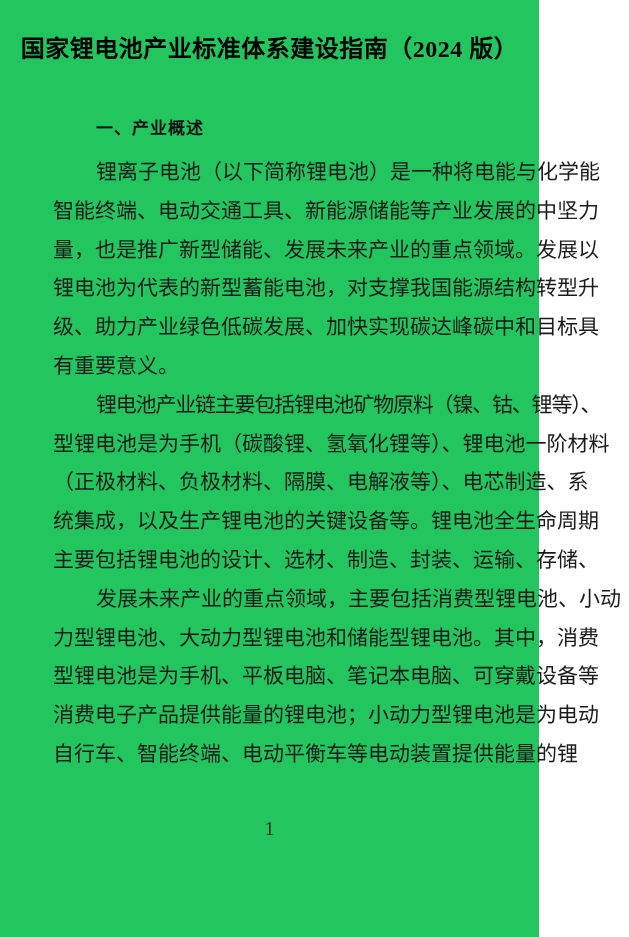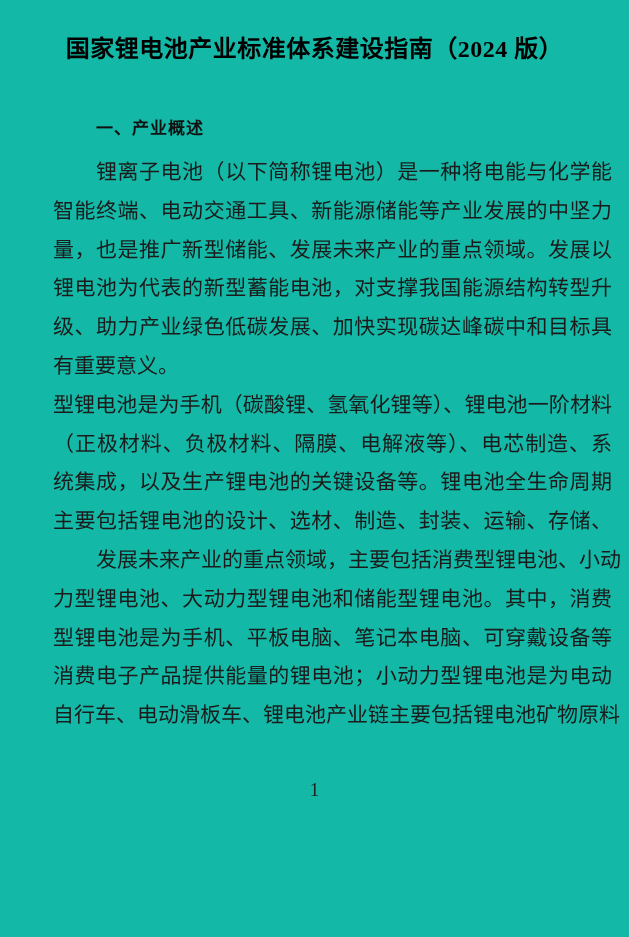--- a/index.html
+++ b/index.html
@@ -10,23 +10,23 @@
   body {
     width: 629px;
     height: 937px;
     overflow: hidden;
     font-family: "Liberation Serif", serif;
     color: #1b1b1b;
     -webkit-font-smoothing: antialiased;
   }
   .page {
     position: relative;
-    width: 629px;
+    width: 539px;
     height: 937px;
-    background: #14b8a6;
+    background: #22c55e;
     box-sizing: border-box;
   }
   .doc-title {
     margin: 0;
     padding-top: 36px;
     line-height: 27px;
     font-size: 24px;
     font-weight: bold;
     text-align: center;
     color: #000000;
@@ -92,31 +92,32 @@
     <div class="para">
       <div class="line indent">锂离子电池（以下简称锂电池）是一种将电能与化学能</div>
       <div class="line">智能终端、电动交通工具、新能源储能等产业发展的中坚力</div>
       <div class="line">量，也是推广新型储能、发展未来产业的重点领域。发展以</div>
       <div class="line">锂电池为代表的新型蓄能电池，对支撑我国能源结构转型升</div>
       <div class="line">级、助力产业绿色低碳发展、加快实现碳达峰碳中和目标具</div>
       <div class="line lastline">有重要意义。</div>
     </div>
 
     <div class="para">
+      <div class="line indent tight">锂电池产业链主要包括锂电池矿物原料（镍、钴、锂等）、</div>
       <div class="line">型锂电池是为手机（碳酸锂、氢氧化锂等）、锂电池一阶材料</div>
       <div class="line">（正极材料、负极材料、隔膜、电解液等）、电芯制造、系</div>
       <div class="line">统集成，以及生产锂电池的关键设备等。锂电池全生命周期</div>
       <div class="line">主要包括锂电池的设计、选材、制造、封装、运输、存储、</div>
     </div>
 
     <div class="para">
       <div class="line indent">发展未来产业的重点领域，主要包括消费型锂电池、小动</div>
       <div class="line">力型锂电池、大动力型锂电池和储能型锂电池。其中，消费</div>
       <div class="line">型锂电池是为手机、平板电脑、笔记本电脑、可穿戴设备等</div>
       <div class="line">消费电子产品提供能量的锂电池；小动力型锂电池是为电动</div>
-      <div class="line">自行车、电动滑板车、锂电池产业链主要包括锂电池矿物原料</div>
+      <div class="line">自行车、智能终端、电动平衡车等电动装置提供能量的锂</div>
     </div>
 
   </div>
 
   <div class="page-number">1</div>
 
 </div>
 
 </body></html>

